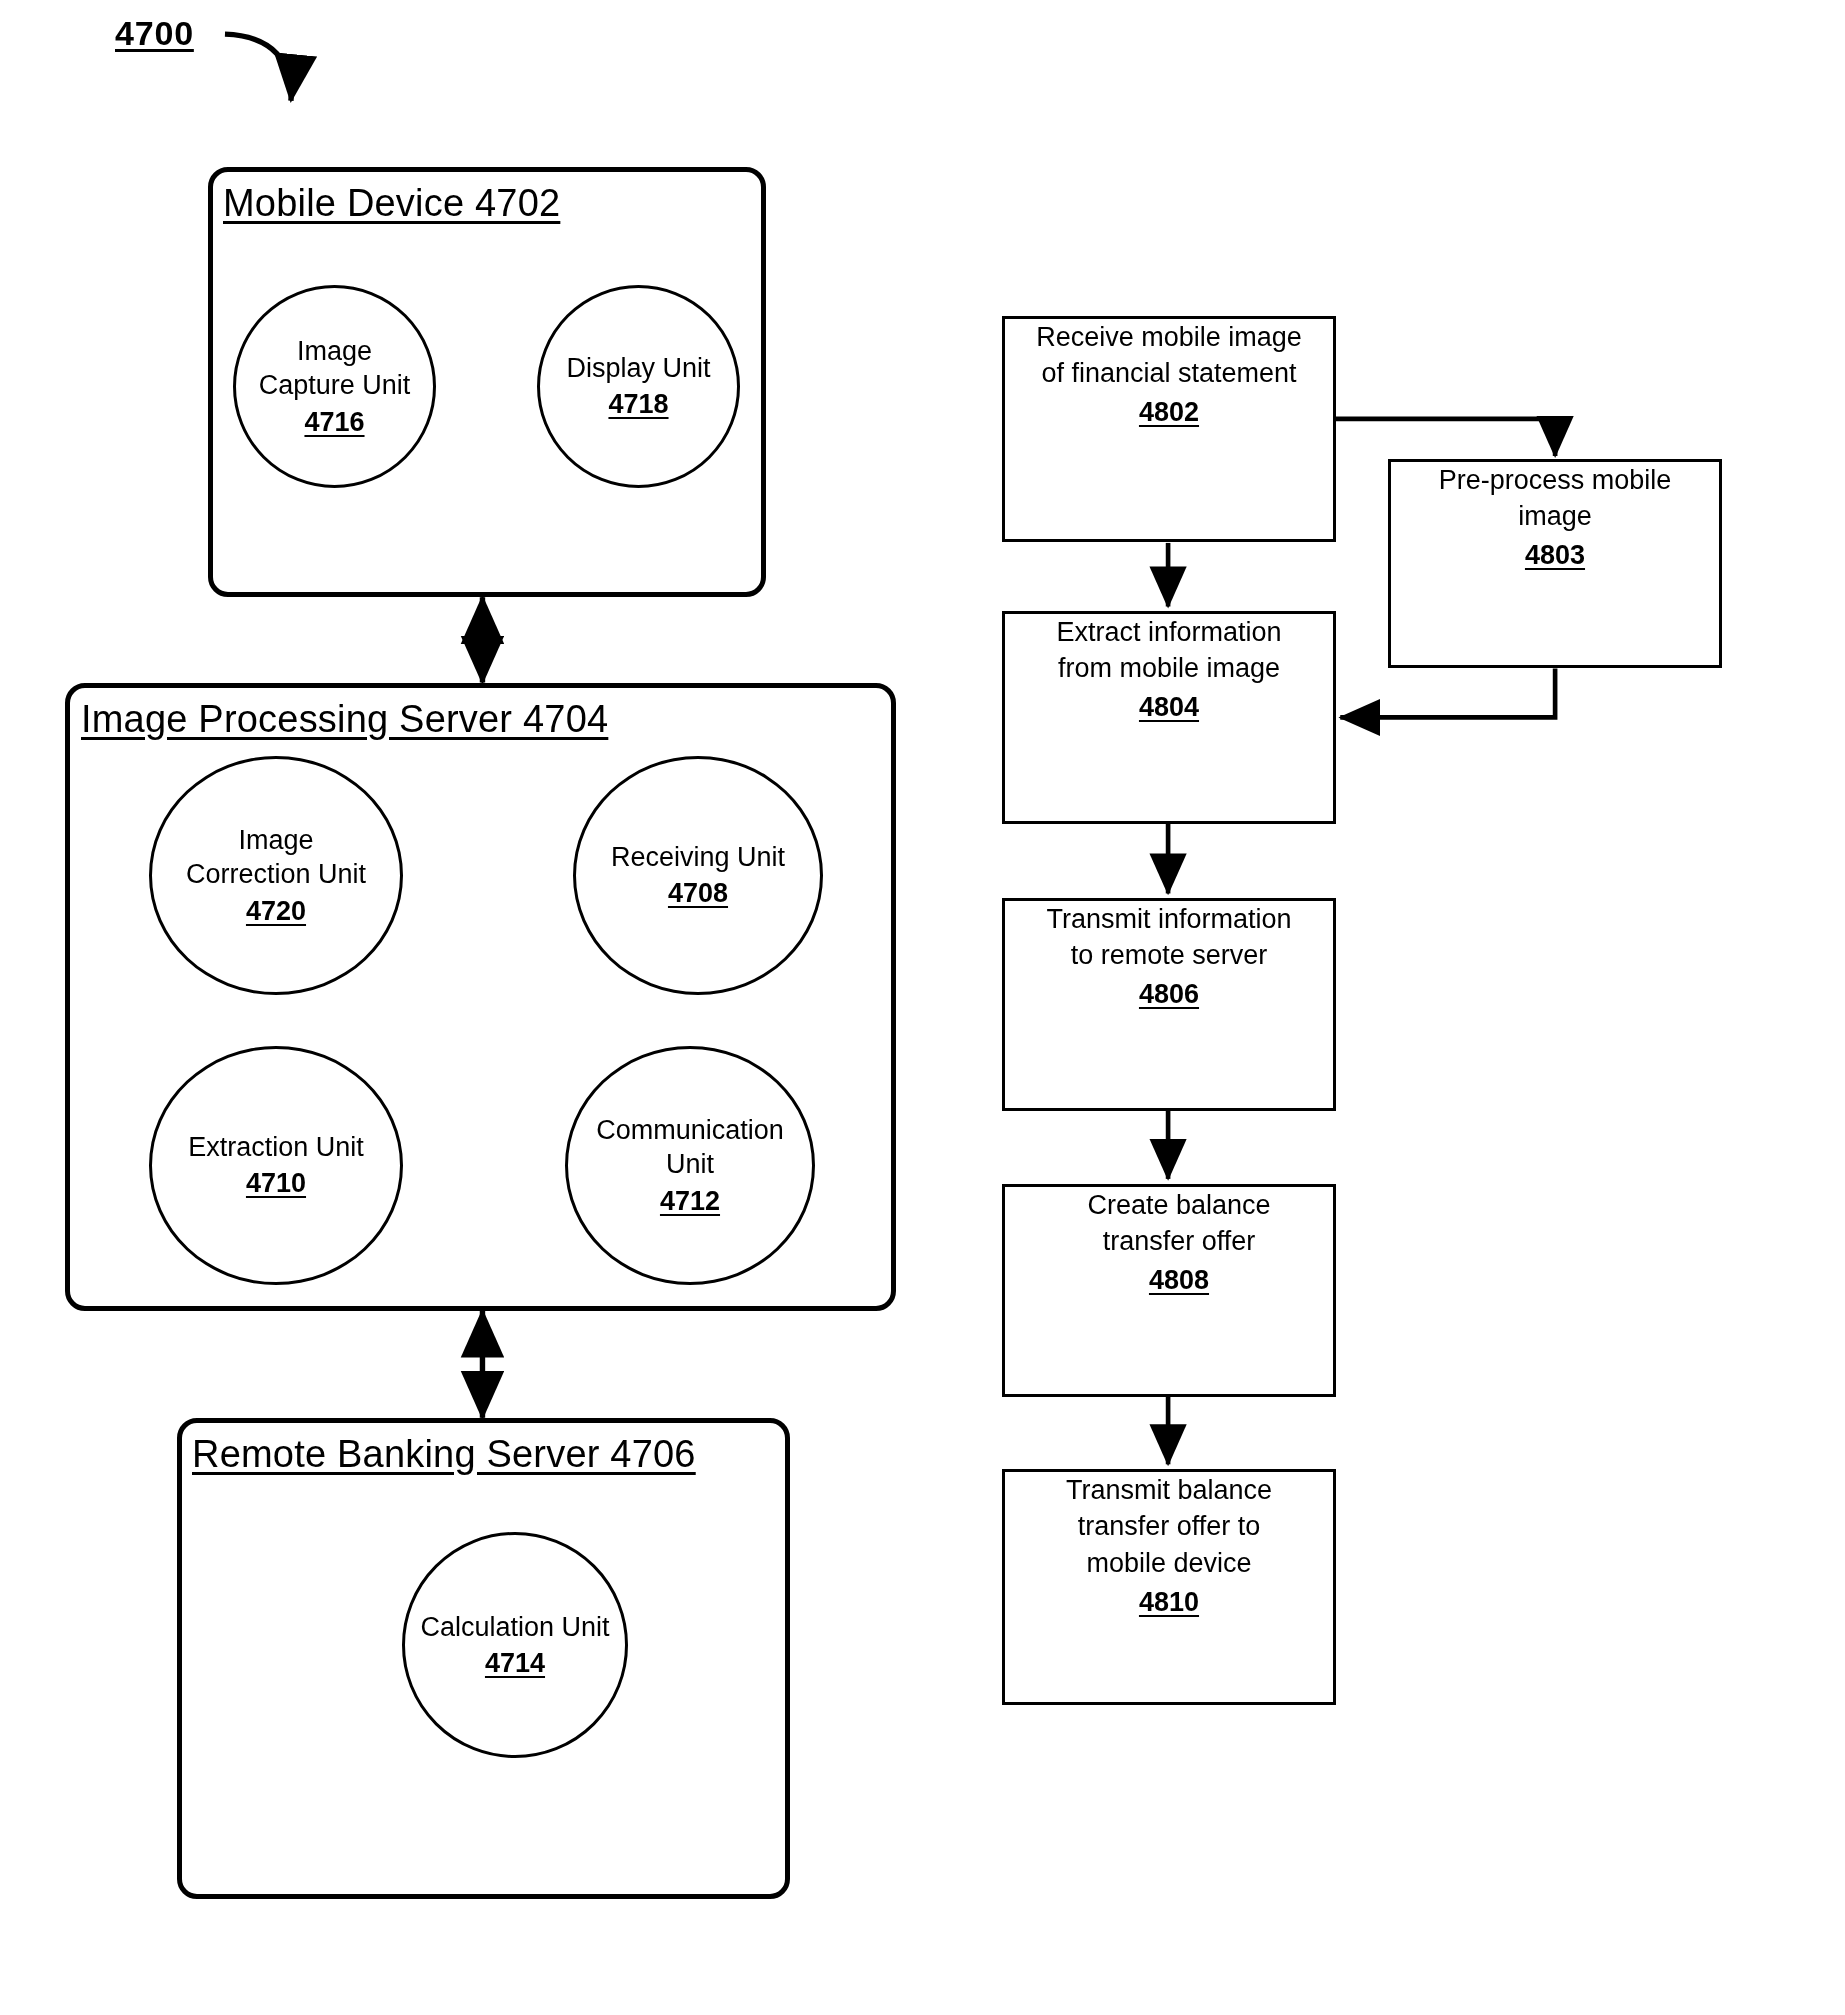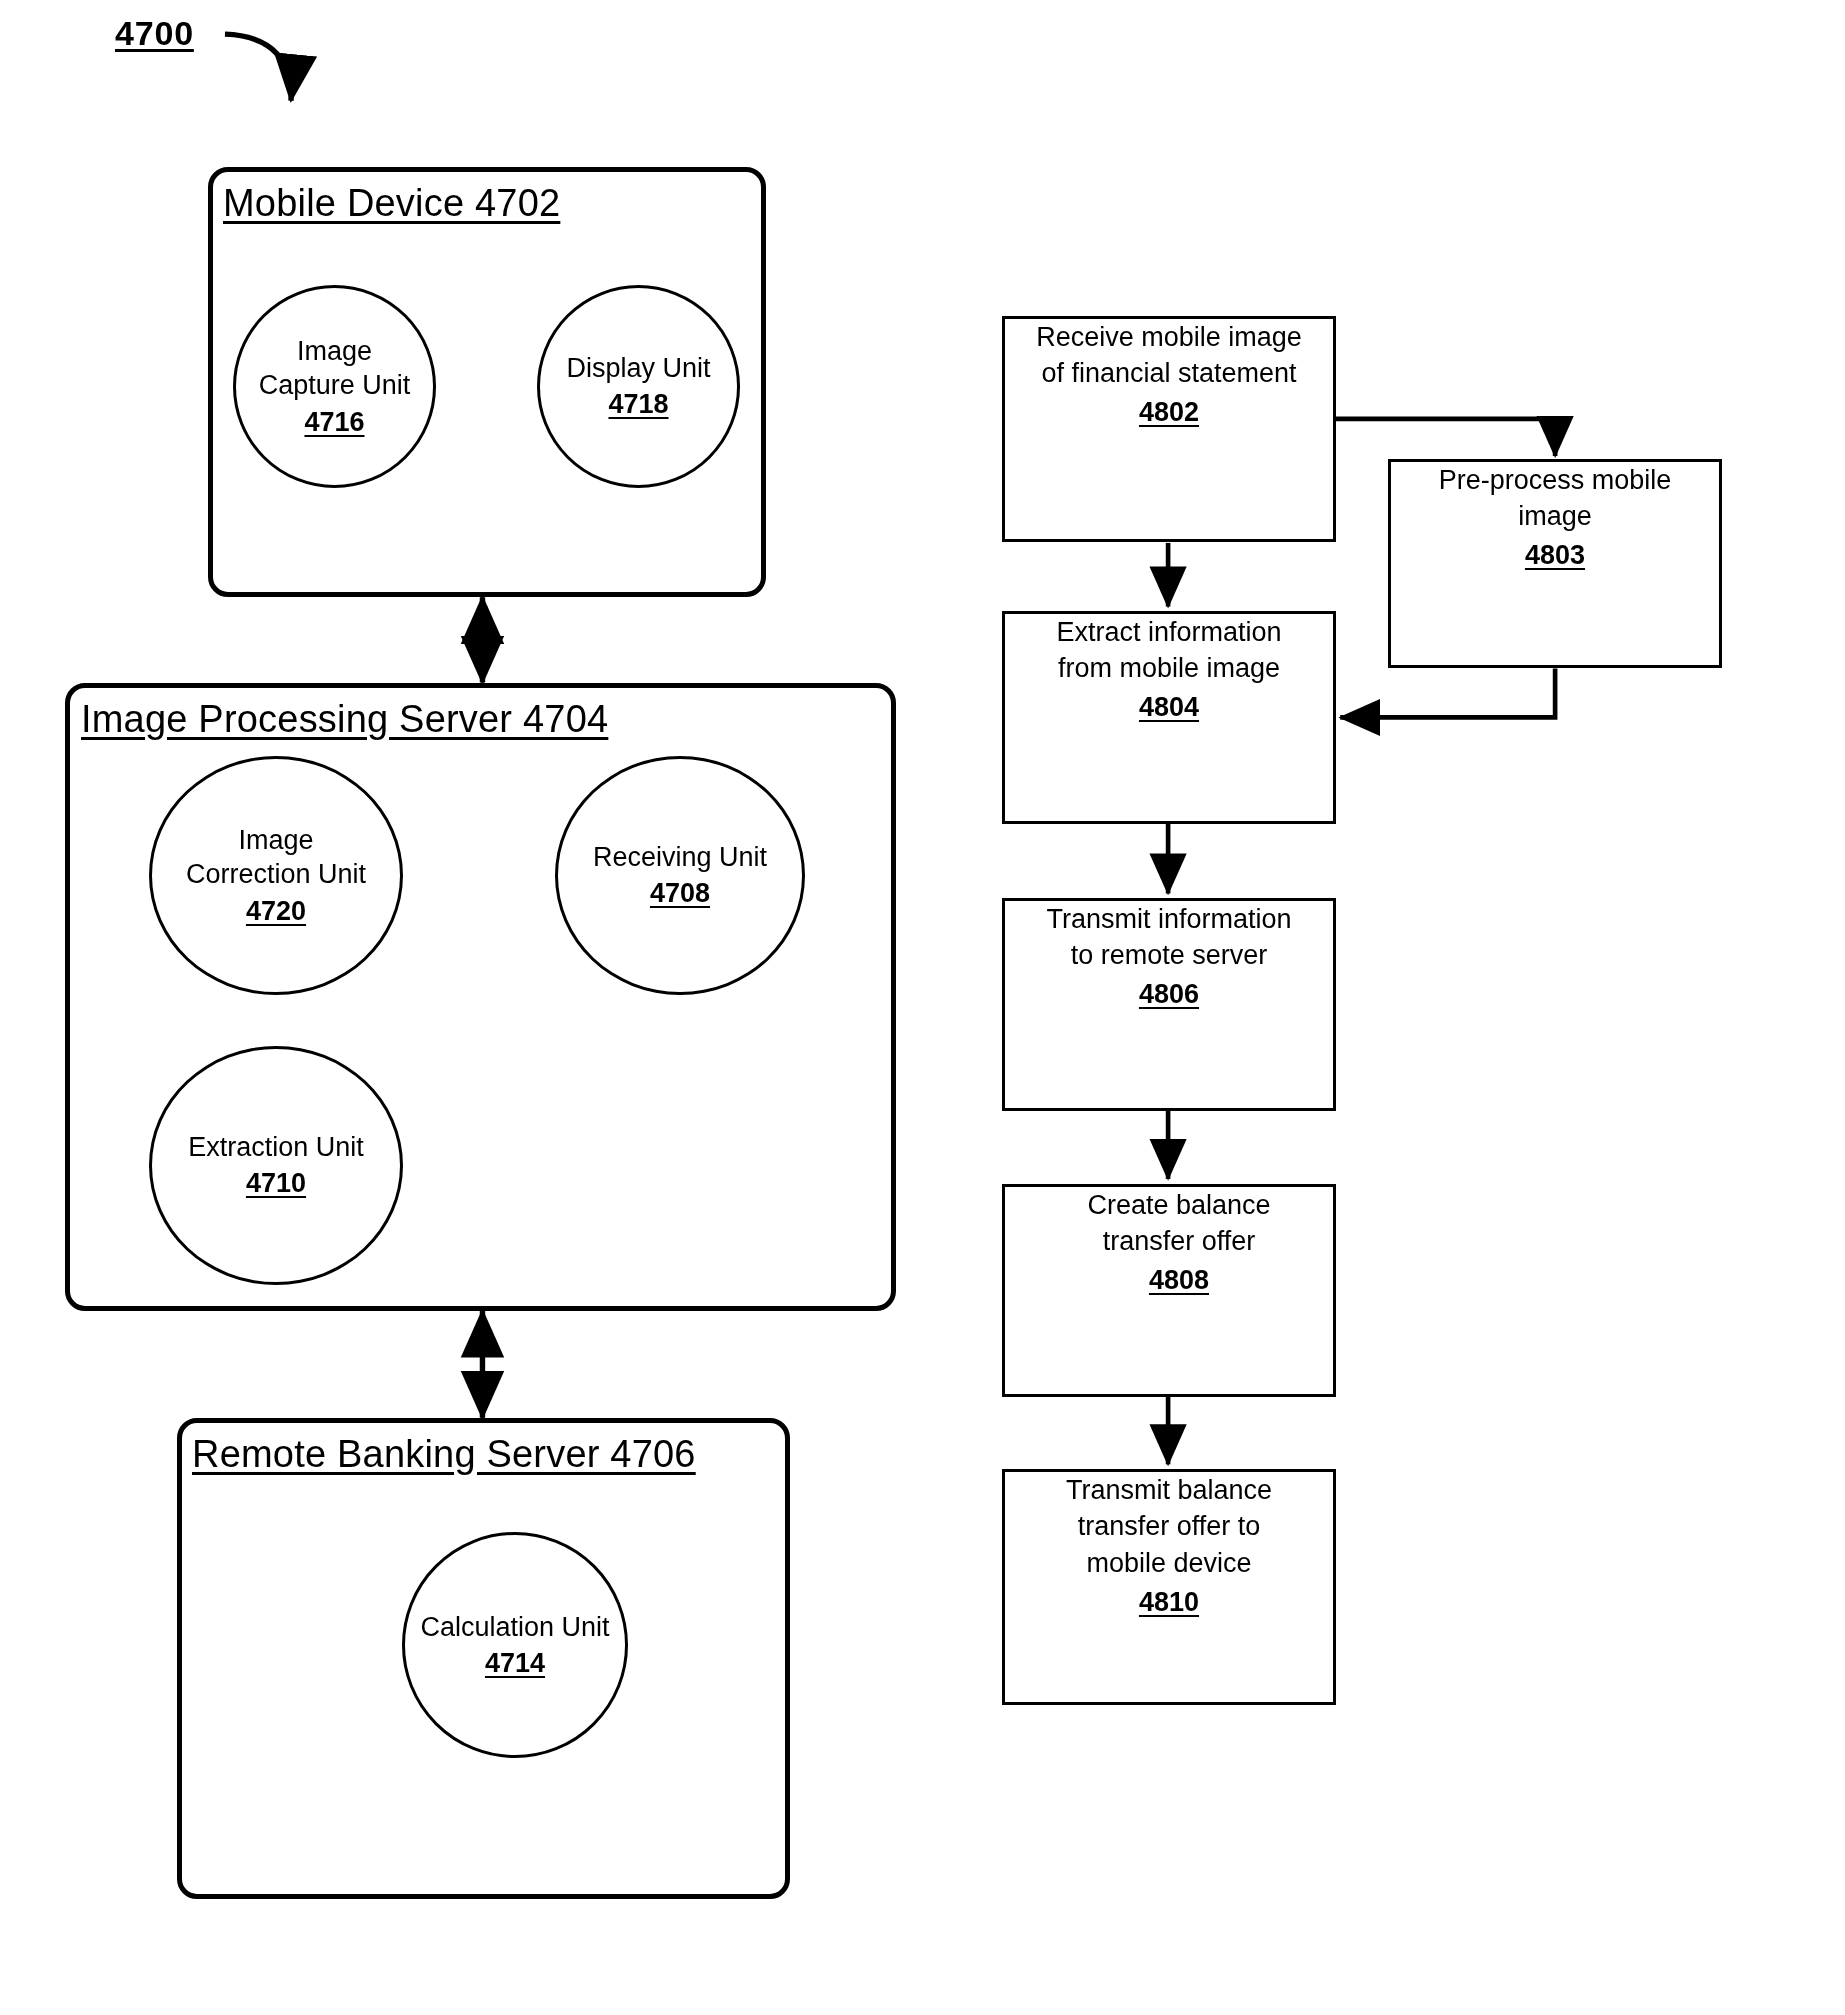--- a/index.html
+++ b/index.html
@@ -170,30 +170,35 @@
 
   <div class="container-box" style="left:65px; top:683px; width:831px; height:628px;"></div>
   <div class="container-title" style="left:81px; top:698px;">Image Processing Server 4704</div>
 
   <div class="unit-circle" style="left:149px; top:756px; width:254px; height:239px;">
     <div>Image</div>
     <div>Correction Unit</div>
     <div class="ref">4720</div>
   </div>
 
-  <div class="unit-circle" style="left:555px; top:756px; width:250px; height:239px;">
+  <div class="unit-circle" style="left:573px; top:756px; width:250px; height:239px;">
     <div>Receiving Unit</div>
     <div class="ref">4708</div>
   </div>
 
   <div class="unit-circle" style="left:149px; top:1046px; width:254px; height:239px;">
     <div>Extraction Unit</div>
     <div class="ref">4710</div>
   </div>
 
+  <div class="unit-circle" style="left:565px; top:1046px; width:250px; height:239px;">
+    <div>Communication</div>
+    <div>Unit</div>
+    <div class="ref">4712</div>
+  </div>
 
   <div class="container-box" style="left:177px; top:1418px; width:613px; height:481px;"></div>
   <div class="container-title" style="left:192px; top:1433px;">Remote Banking Server 4706</div>
 
   <div class="unit-circle" style="left:402px; top:1532px; width:226px; height:226px;">
     <div>Calculation Unit</div>
     <div class="ref">4714</div>
   </div>
 
   <div class="flow-box" style="left:1002px; top:316px; width:334px; height:226px;">

